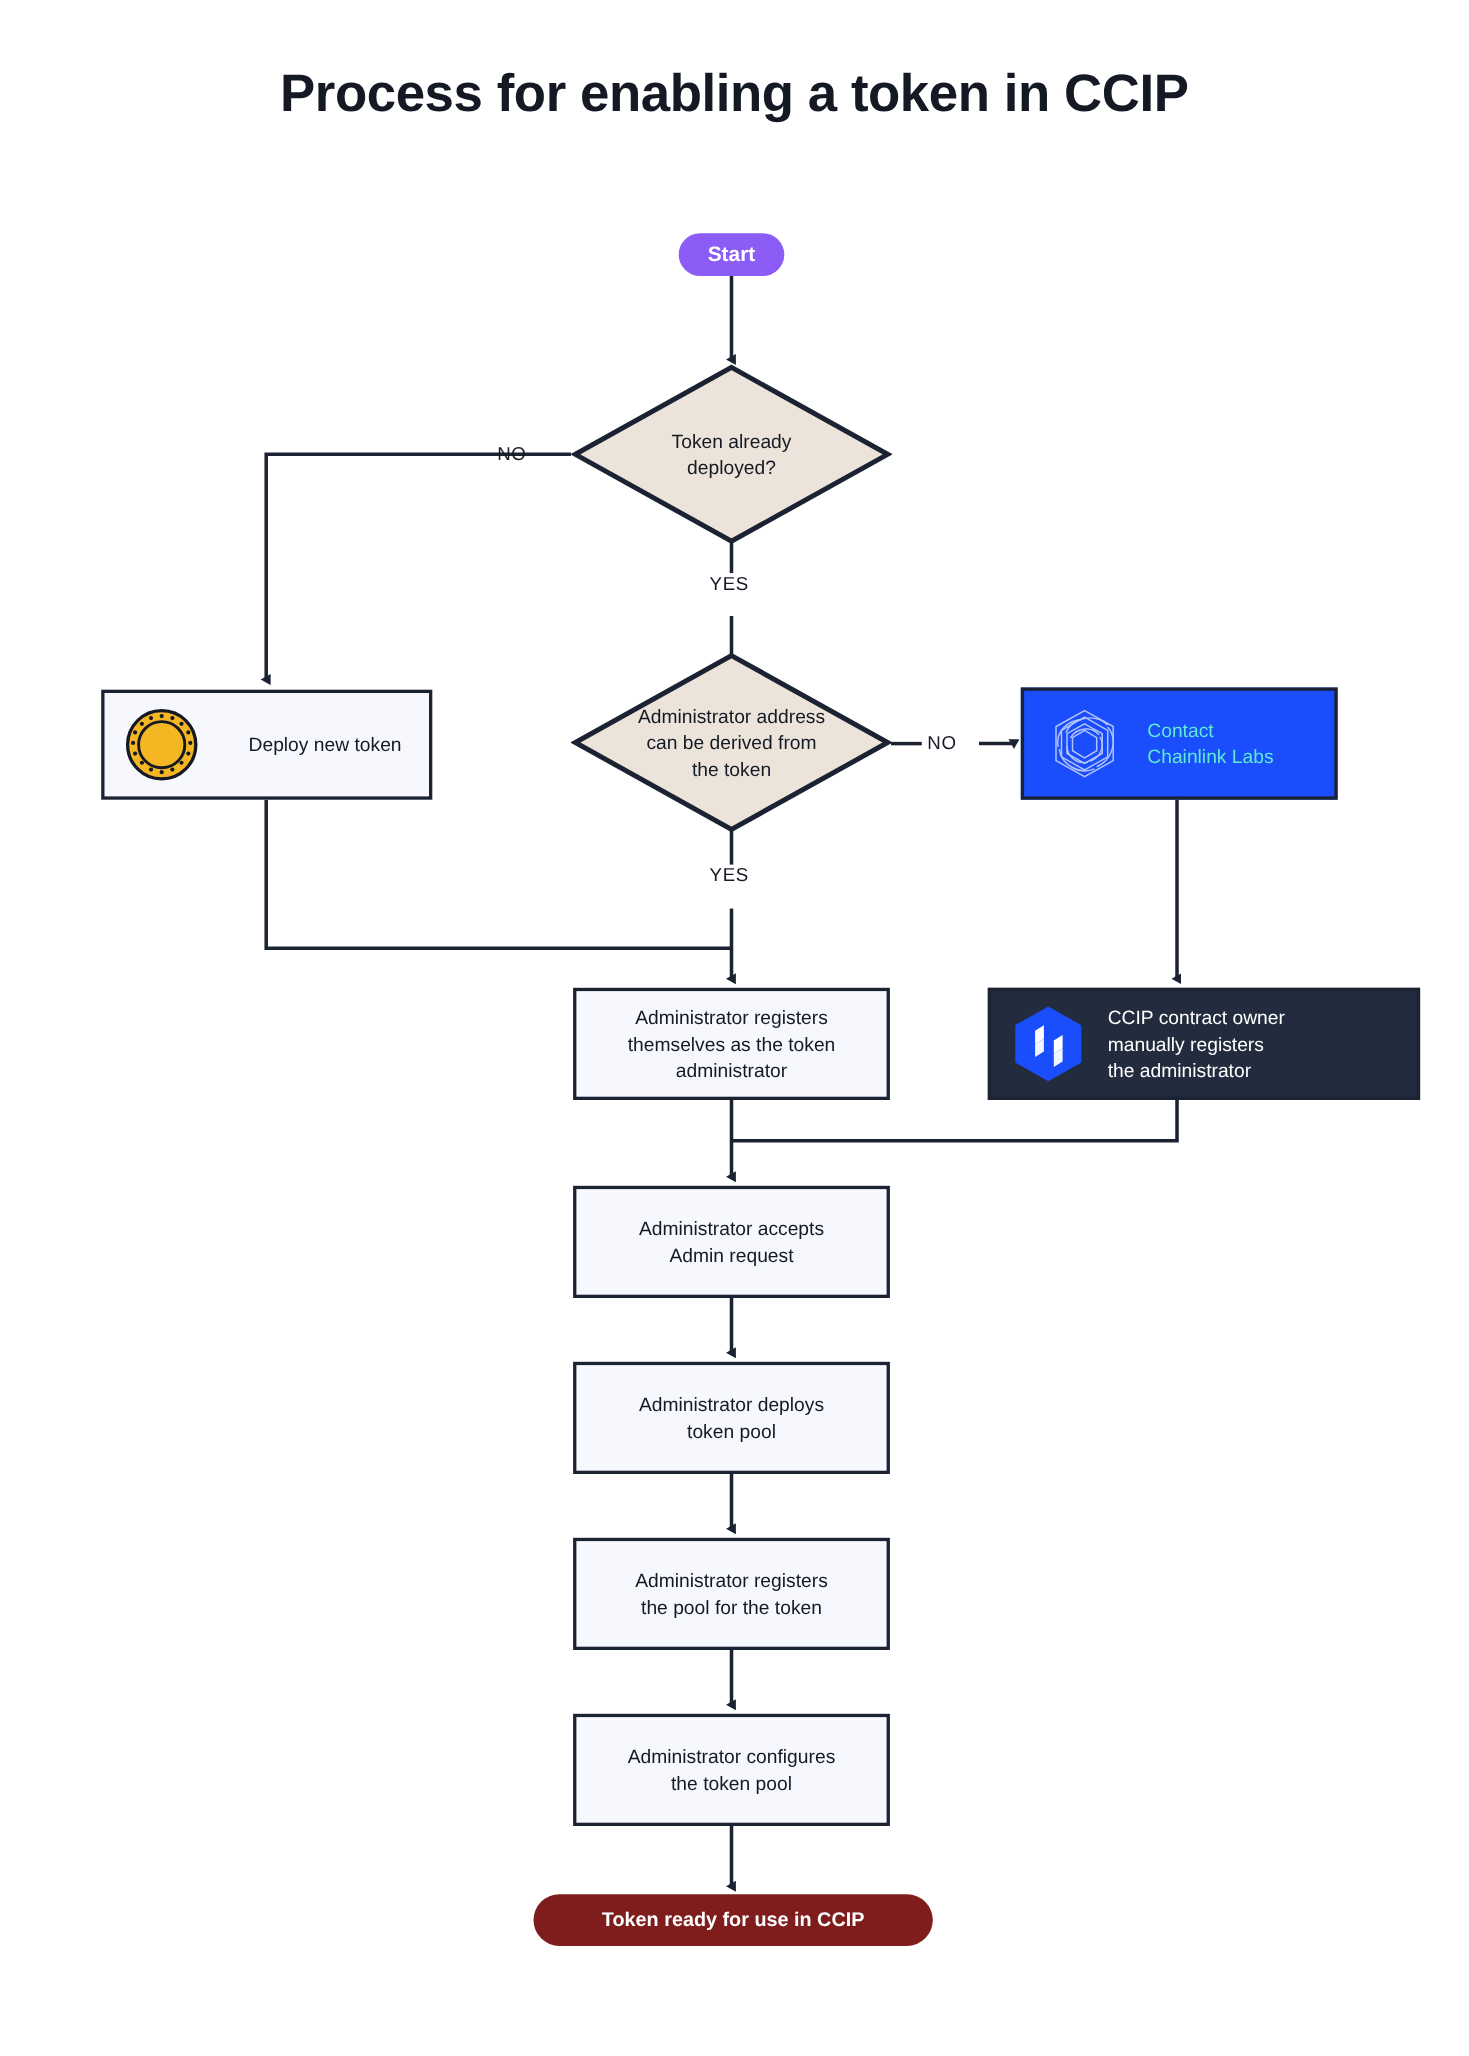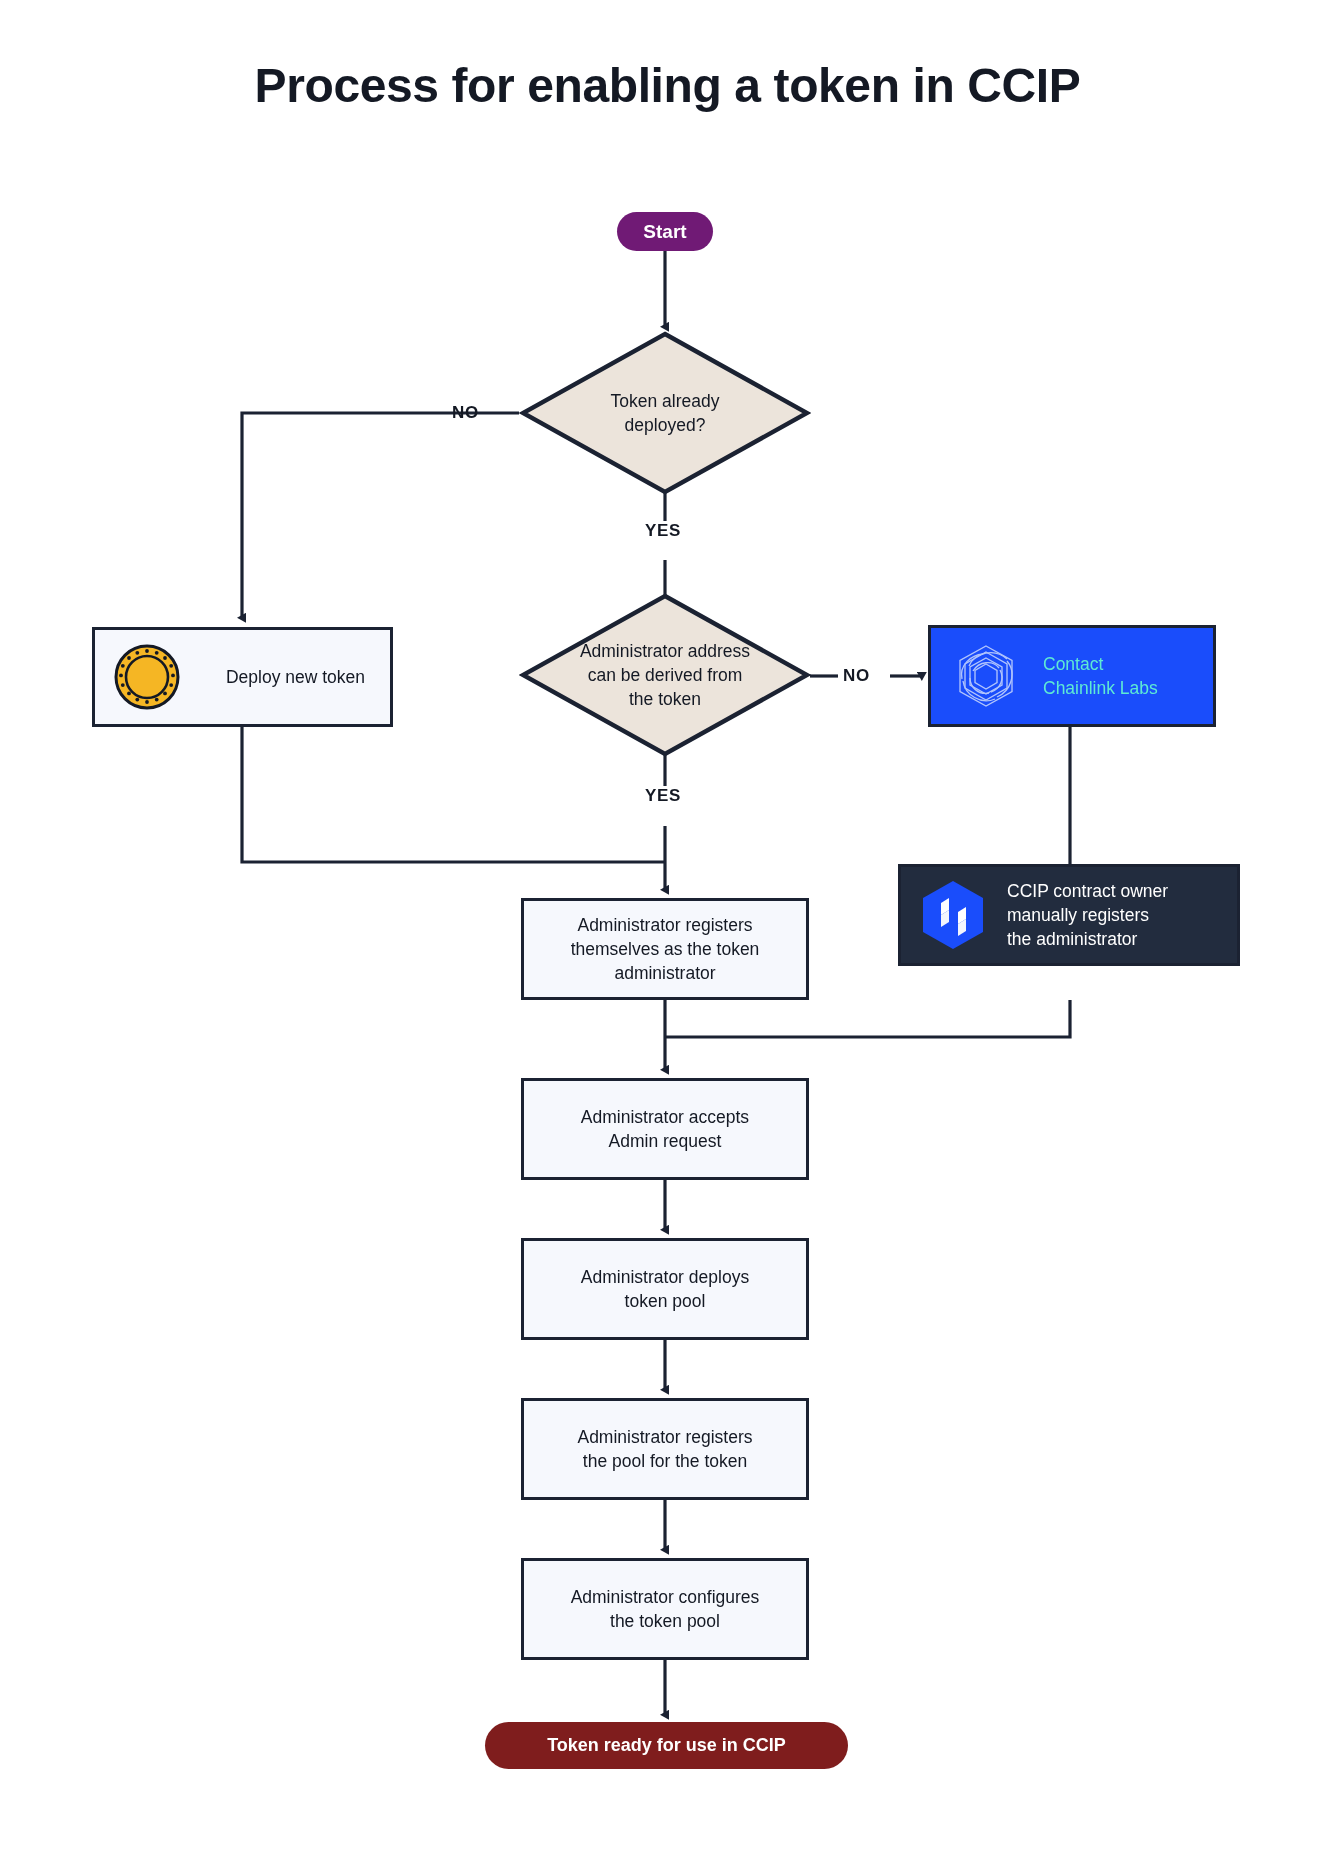--- a/index.html
+++ b/index.html
@@ -47,21 +47,21 @@
   }
 
   
   .pill {
     border-radius: 40px;
     font-size: 19px;
     font-weight: bold;
     text-align: center;
   }
   .pill-start {
-    background: #701a75;
+    background: #8b5cf6;
     color: #ffffff;
   }
   .pill-end {
     background: #7f1d1d;
     color: #ffffff;
     font-size: 18px;
   }
 
   
   .proc {
@@ -121,21 +121,21 @@
     line-height: 1.38;
     color: #141924;
     padding: 0 56px;
     box-sizing: border-box;
   }
 
   
   .edge-label {
     position: absolute;
     font-size: 17px;
-    font-weight: bold;
+    font-weight: normal;
     color: #141924;
     letter-spacing: 0.6px;
     white-space: nowrap;
   }
 
   .icon-box {
     flex: 0 0 auto;
     display: flex;
     align-items: center;
     justify-content: center;
@@ -255,21 +255,21 @@
           <path d="M40 54 C29 56, 21 48, 21 39"></path>
         </g>
       </svg>
     </span>
     <span>
       <span style="display:block;">Contact</span>
       <span style="display:block;">Chainlink Labs</span>
     </span>
   </div>
 
-  <div class="node proc-dark with-icon" style="left:898px; top:864px; width:342px; height:102px;">
+  <div class="node proc-dark with-icon" style="left:898px; top:898px; width:393px; height:102px;">
     <span class="icon-box">
       <svg width="68" height="72" viewBox="0 0 68 72" xmlns="http://www.w3.org/2000/svg">
         <polygon points="34,2 64,19 64,53 34,70 4,53 4,19" fill="#1a4dfb"></polygon>
         <path d="M30 19 L30 31 L22 36 L22 24 Z" fill="#ffffff"></path>
         <path d="M30 31 L30 43 L22 48 L22 36 Z" fill="#f2f5fd"></path>
         <path d="M47 28 L47 40 L39 45 L39 33 Z" fill="#ffffff"></path>
         <path d="M47 40 L47 52 L39 57 L39 45 Z" fill="#f2f5fd"></path>
       </svg>
     </span>
     <span>

